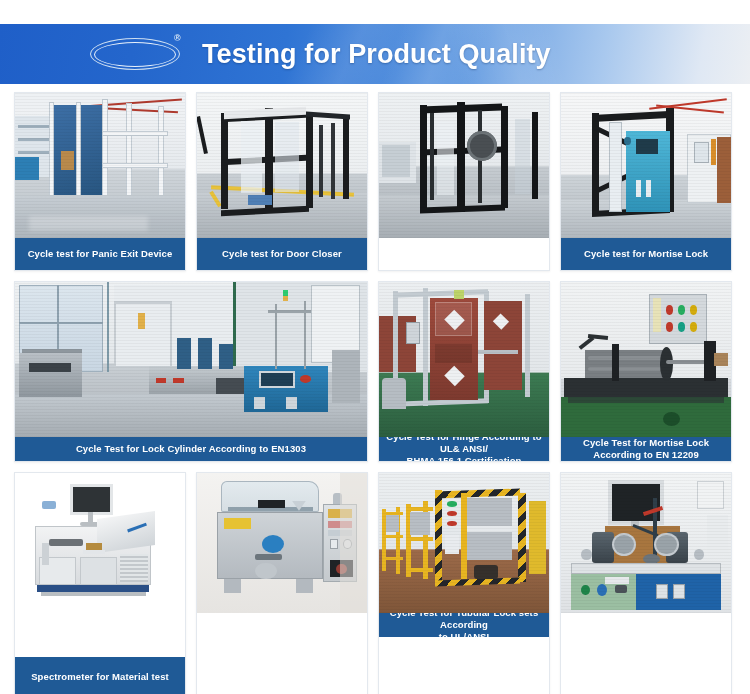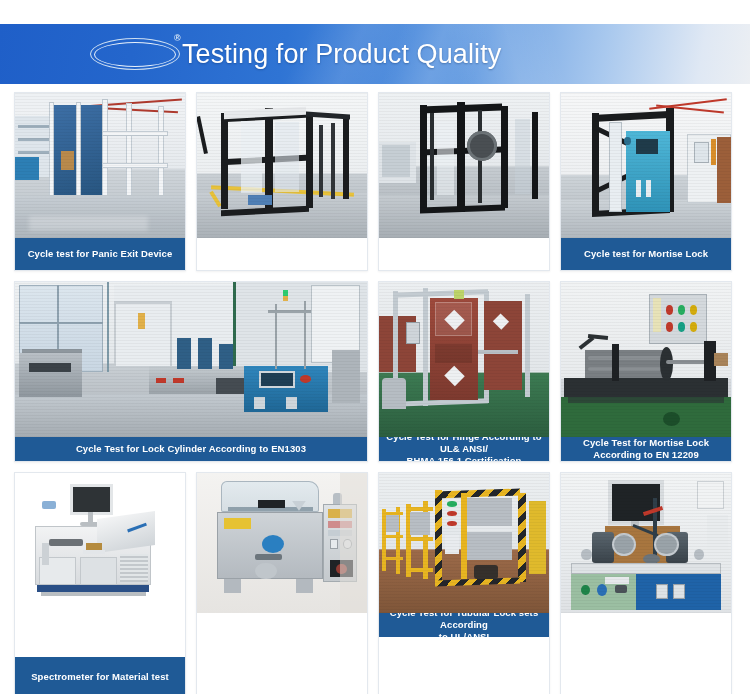--- a/index.html
+++ b/index.html
@@ -42,21 +42,21 @@
     font-family:"Liberation Serif","DejaVu Serif",serif;
     font-weight:bold;font-size:19px;letter-spacing:.2px;
     color:#123a74;
     text-shadow:0 1px 0 rgba(255,255,255,.55);
   }
   .logo .reg{
     position:absolute;left:84px;top:-1px;
     font-size:9px;color:#d7e6f6;font-weight:bold;
   }
   .header-title{
-    margin-left:0;color:#ffffff;font-size:27px;font-weight:normal;
+    margin-left:20px;color:#ffffff;font-size:27px;font-weight:bold;
     letter-spacing:.1px;white-space:nowrap;
     text-shadow:0 1px 2px rgba(10,40,90,.35);
   }
 
   
   .grid{position:absolute;left:0;top:92px;width:750px;}
   .row{display:flex;}
   .row-1{gap:10px;padding:0 14px;}
   .row-2{gap:10px;padding:10px 14px 0 14px;}
   .row-3{gap:10px;padding:10px 14px 0 14px;}
@@ -253,20 +253,21 @@
             <div class="p" style="left:64%;top:14%;width:26%;height:5px;background:#22262a;transform:skewY(4deg);"></div>
             <div class="p blk2" style="left:72%;top:22%;width:4px;height:50%;"></div>
             <div class="p blk2" style="left:79%;top:21%;width:4px;height:52%;"></div>
             <div class="p" style="left:26%;top:19%;width:12%;height:50%;background:rgba(235,240,244,.75);"></div>
             <div class="p" style="left:46%;top:20%;width:14%;height:48%;background:rgba(225,232,238,.6);"></div>
             <div class="p" style="left:30%;top:70%;width:14%;height:7%;background:#4f7fb5;"></div>
             <div class="p" style="left:2%;top:16%;width:4px;height:26%;background:#1b1d1f;transform:rotate(-12deg);"></div>
             <div class="noise"></div>
           </div>
         </div>
+        <div class="cap" style="background: rgb(31, 90, 150);">Cycle test for Door Closer</div>
       </div>
 
       <div class="card">
         <div class="photo">
           <div class="scene sC">
             <div class="p floor"></div>
             <div class="p" style="left:0;top:34%;width:22%;height:28%;background:#dfe4e8;"></div>
             <div class="p" style="left:2%;top:36%;width:16%;height:22%;background:#c6ced4;"></div>
             <div class="p blk" style="left:24%;top:8%;width:7px;height:72%;"></div>
             <div class="p blk" style="left:46%;top:6%;width:8px;height:76%;"></div>

